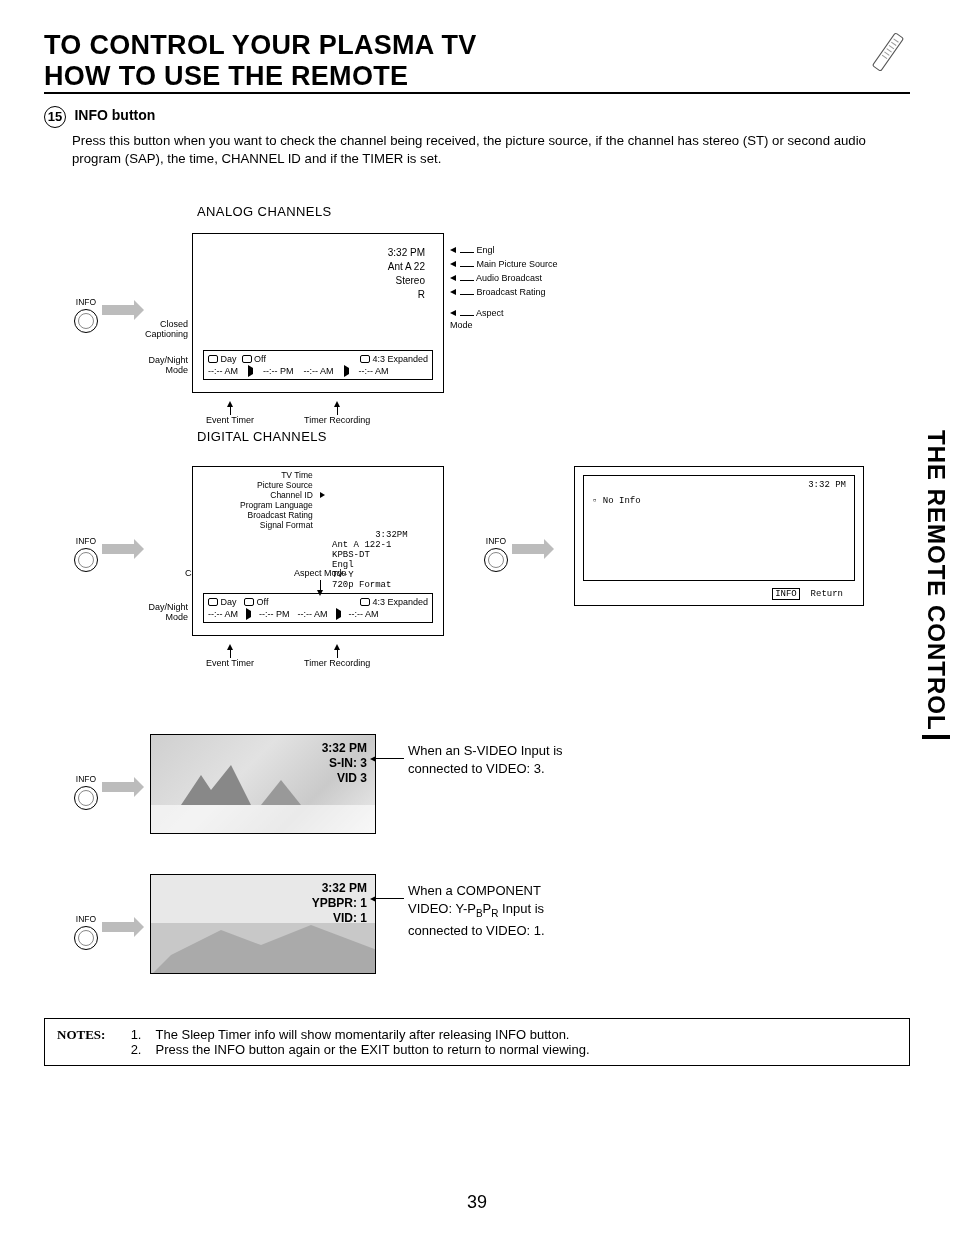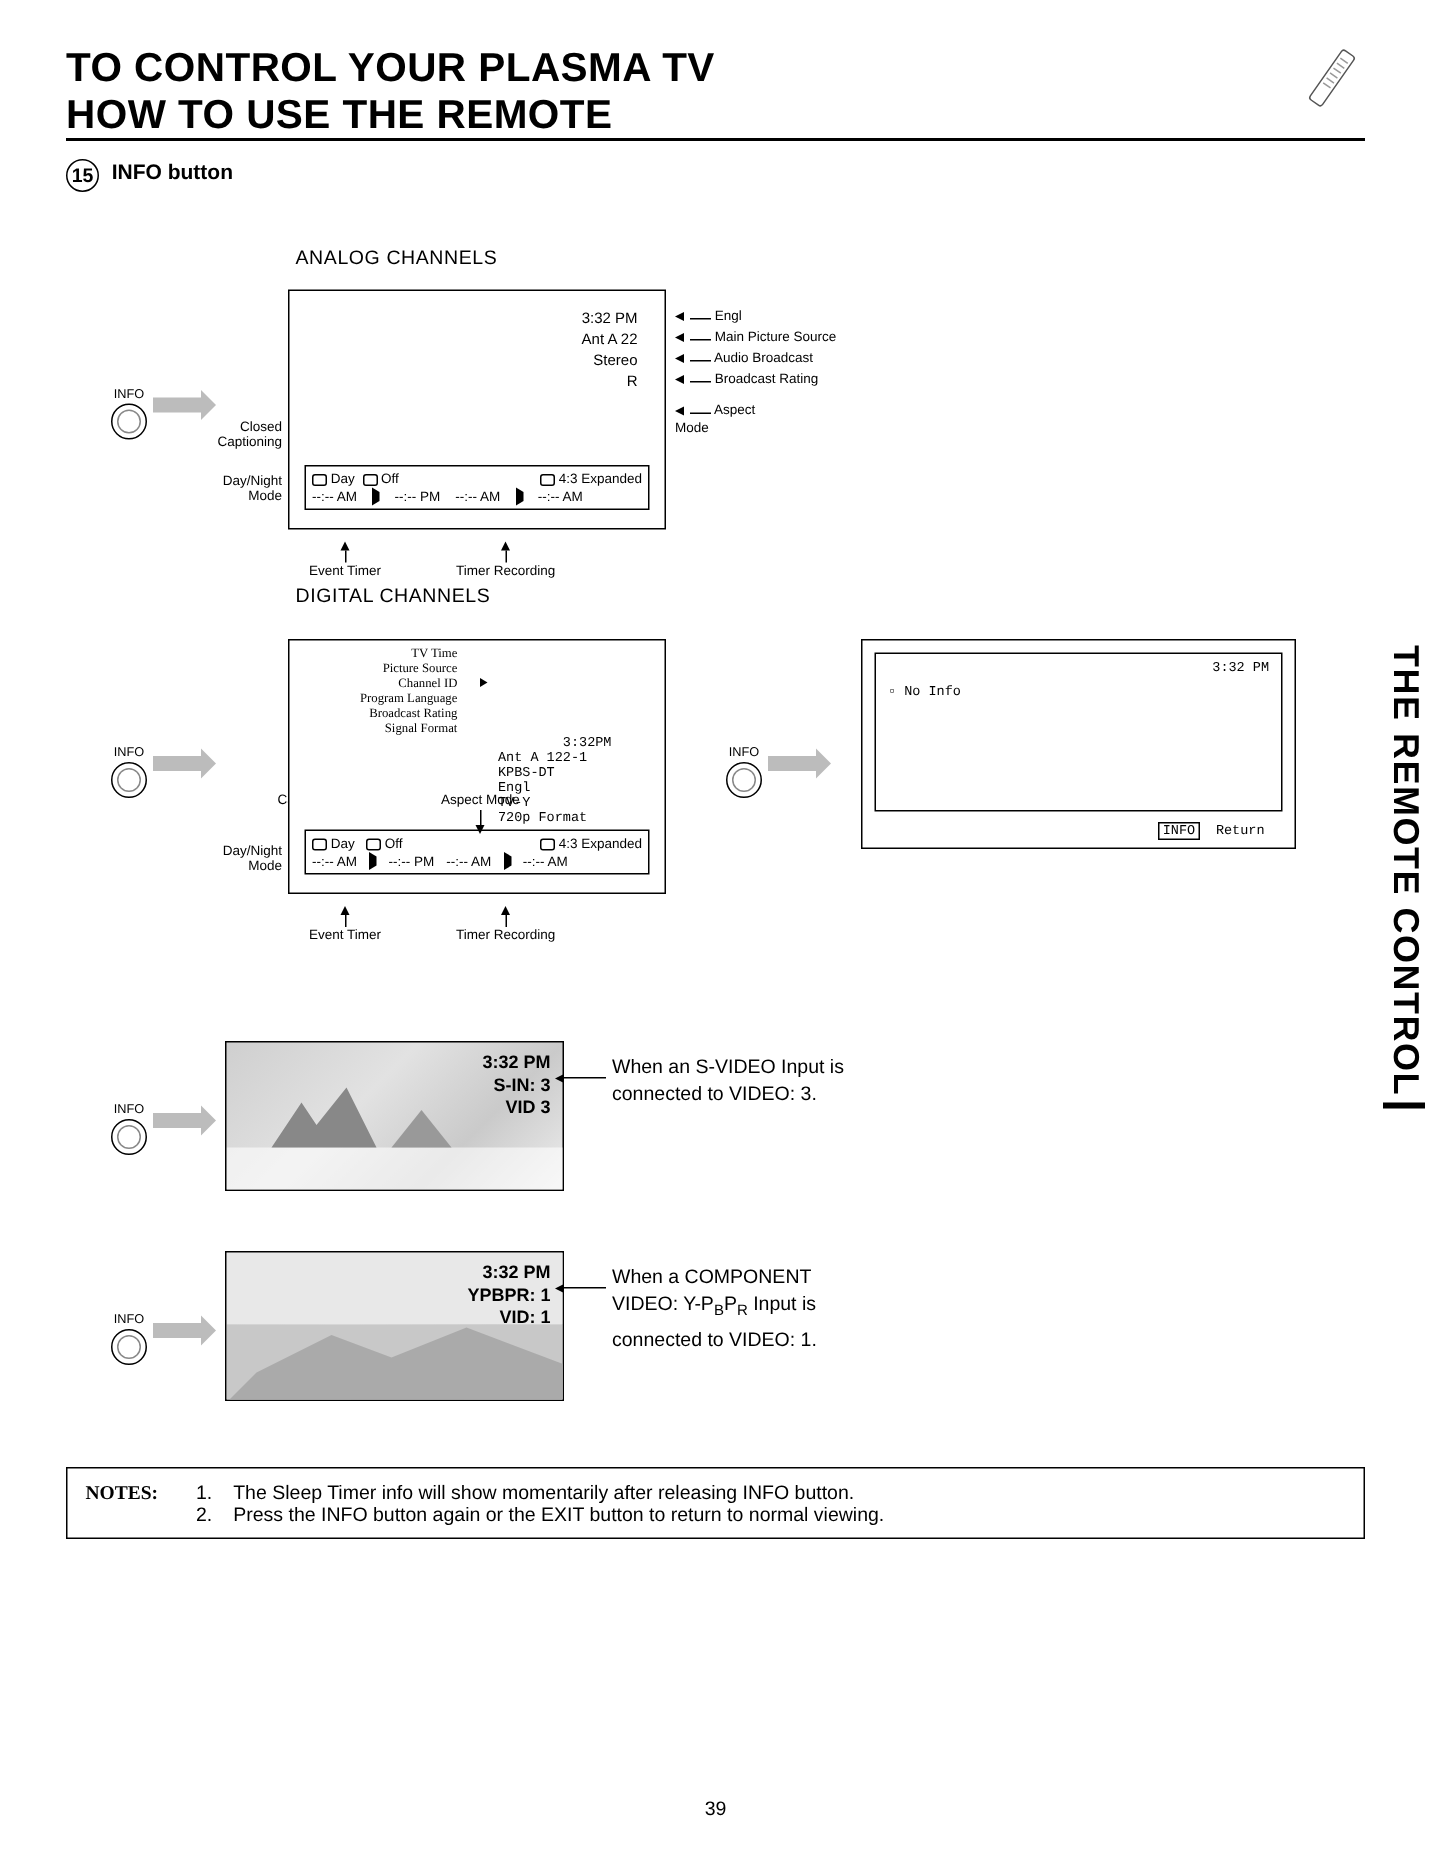--- a/index.html
+++ b/index.html
@@ -171,21 +171,21 @@
 
   .notes-box {
     border:1.2px solid #000;
     margin-top: 34px;
     padding: 8px 12px;
     font-size: 13px;
   }
   .notes-box .label { font-weight:bold; display:inline-block; width:70px; vertical-align:top;font-family:Liberation Serif, serif;}
   .notes-list { display:inline-block; vertical-align:top;}
   .notes-list .n-row { display:flex; gap:14px;}
-  .page-num { position:absolute; bottom:22px; left:0; right:0; text-align:center; font-size:13px;}
+  .page-num { position:absolute; bottom:22px; left:0; right:0; text-align:center; font-size:18px;}
   .sub { font-size:10px; vertical-align:sub;}
 </style>
 </head>
 <body>
 
 <div class="page">
   <div class="remote-icon">
     <svg viewBox="0 0 40 44">
       <g transform="rotate(35 20 22)">
         <rect x="15" y="2" width="10" height="40" rx="2" fill="#fff" stroke="#555" stroke-width="1"></rect>
@@ -200,20 +200,21 @@
   </div>
 
   <div class="header-line">
     <div class="title">TO CONTROL YOUR PLASMA TV</div>
     <div class="title">HOW TO USE THE REMOTE</div>
   </div>
 
   <div class="section">
     <span class="num-circle">15</span>
     <span class="section-head">INFO button</span>
+    <div class="section-body">Press this button when you want to check the channel being received, the picture source, if the channel has stereo (ST) or second audio program (SAP), the time, CHANNEL ID and if the TIMER is set.</div>
   </div>
 
   <div class="sidebar">THE REMOTE CONTROL</div>
 
   <div class="diagrams">
     <div class="diag-title">ANALOG CHANNELS</div>
 
     <div class="row">
       <div class="info-btn">
         <span>INFO</span>
@@ -291,21 +292,21 @@
           <div class="strip-row2" style="display:flex; gap:8px;">
             <span>--:-- AM</span>
               <span class="arrow-r-s"></span>
             <span>--:-- PM</span>
             <span>--:-- AM</span>
               <span class="arrow-r-s"></span>
             <span>--:-- AM</span>
           </div>
         </div>
       </div>
-      <div class="dig-labels" style="white-space:pre;font-family:Liberation Serif, serif;">TV Time
+      <div class="dig-labels" style="white-space:pre;">TV Time
 Picture Source
 Channel ID
 Program Language
 Broadcast Rating
 Signal Format</div>
       <div class="dig-vals" style="white-space:pre;">
         <div style="position:relative;">
           <span style="position:absolute; left:-12px; top:2px;" class="arrow-r-s"></span>
         </div>
         <span>3:32PM

